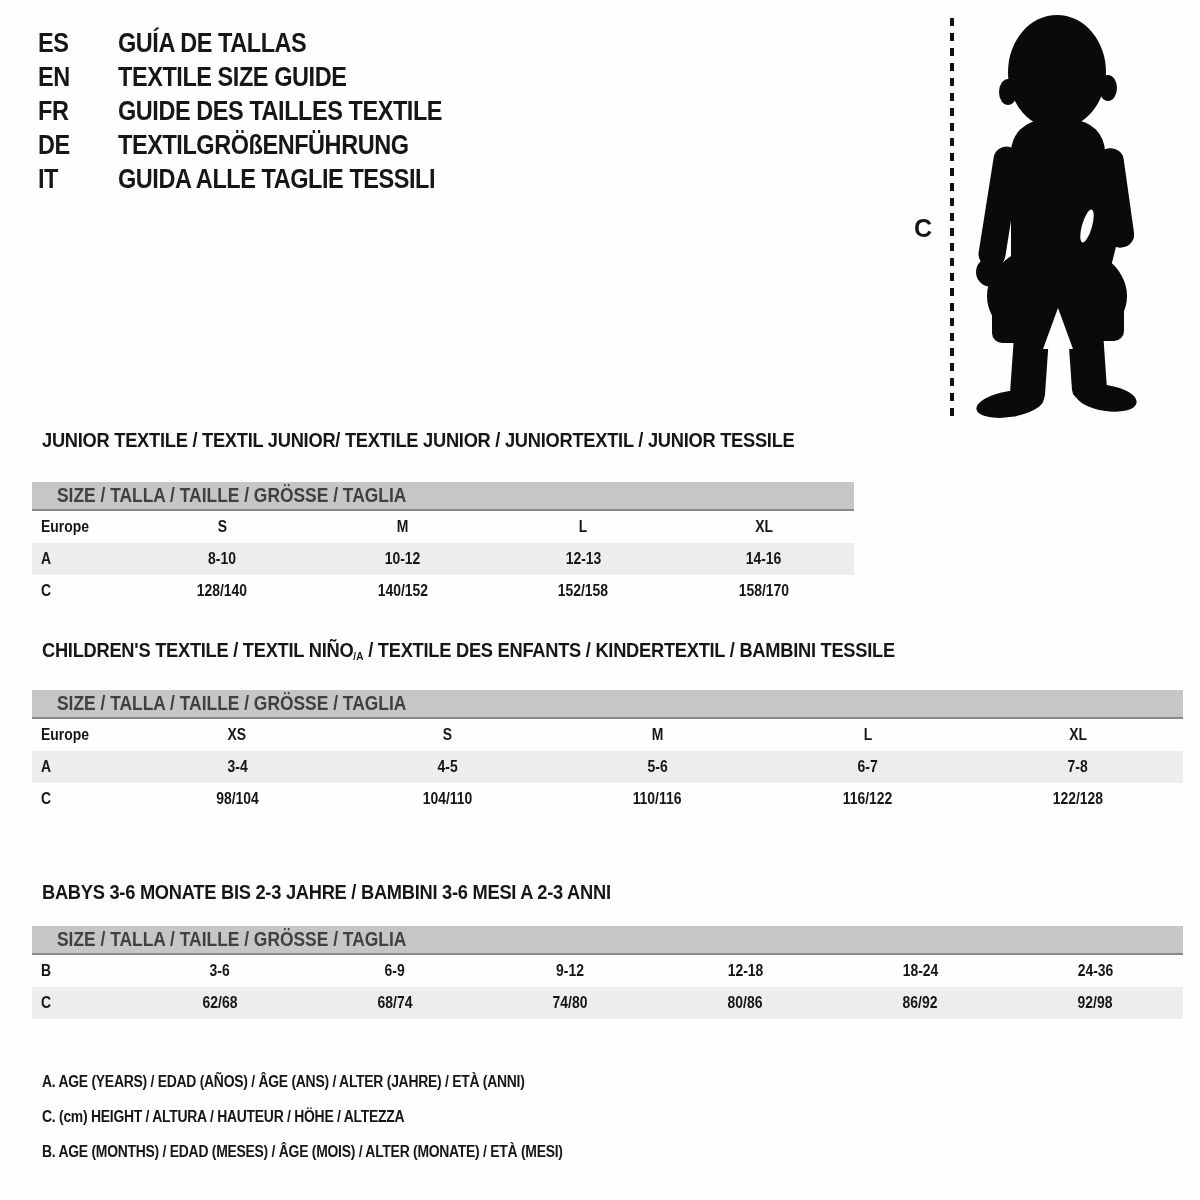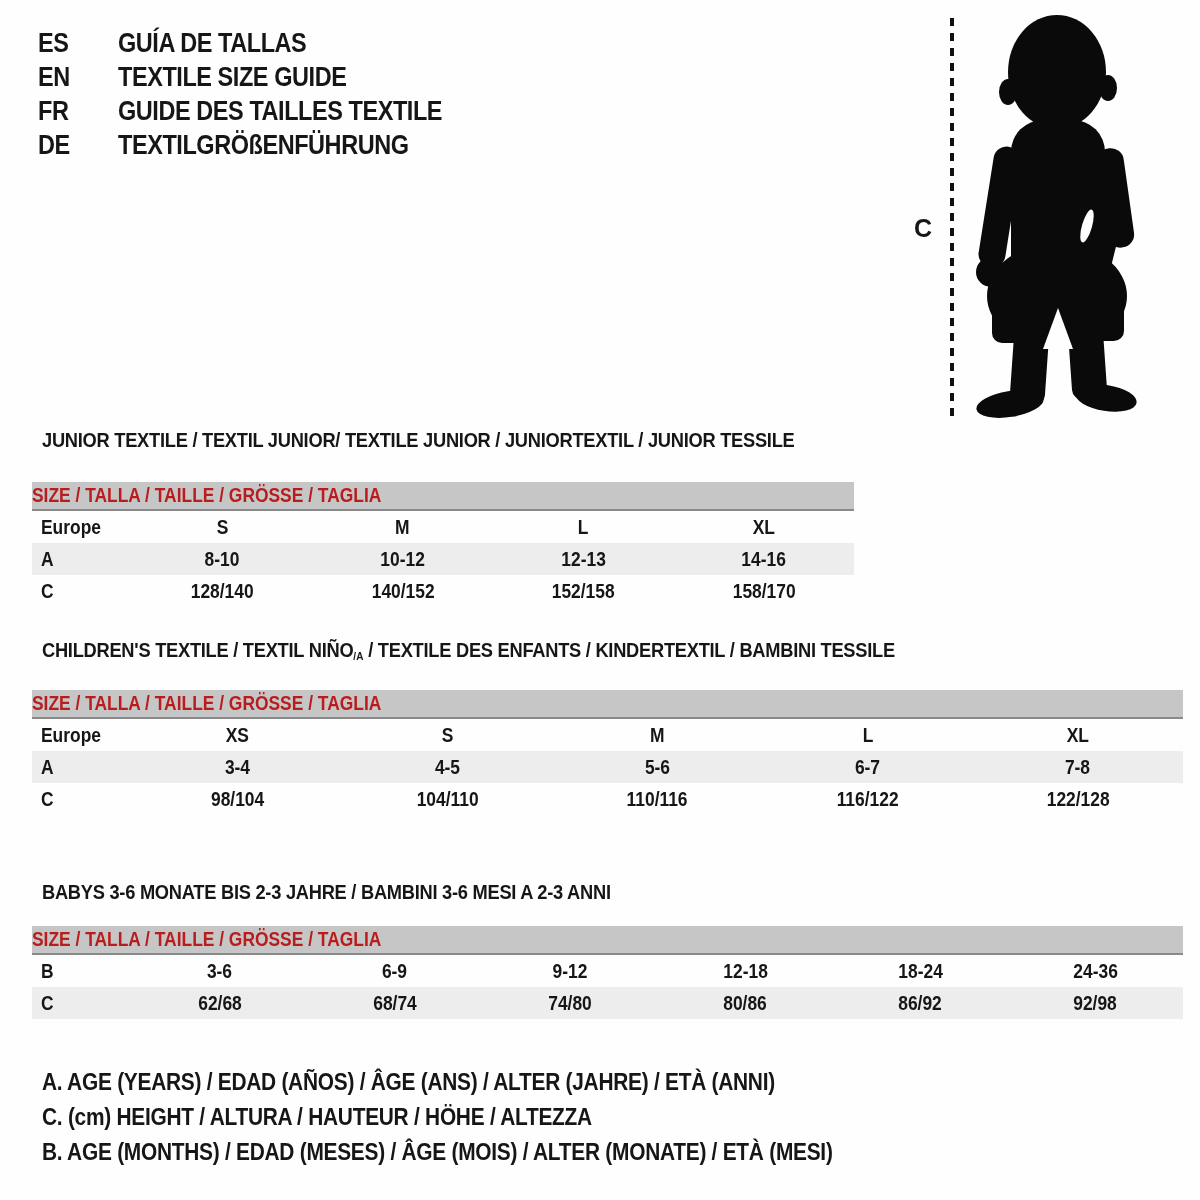--- a/index.html
+++ b/index.html
@@ -37,31 +37,31 @@
   
   .stitle{position:absolute;left:42px;font-weight:bold;font-size:21px;letter-spacing:-0.3px;text-decoration:underline;}
   .stitle .subp{font-size:0.55em;vertical-align:-0.25em;letter-spacing:0;}
   .table{position:absolute;left:32px;}
   .t-junior{top:482px;width:822px;}
   .t-children{top:690px;width:1151px;}
   .t-babies{top:926px;width:1151px;}
   .bar{
     height:29px;background:var(--bar_bg,#c6c6c6);
     border-bottom:2px solid var(--bar_border,#8a8a8a);
-    display:flex;align-items:center;padding-left:0;
-    font-weight:bold;font-size:20px;color:#b91c1c;
-  }
-  .trow{display:flex;height:32px;align-items:center;font-weight:bold;font-size:20px;}
+    display:flex;align-items:center;padding-left:25px;
+    font-weight:bold;font-size:20px;color:#404040;
+  }
+  .trow{display:flex;height:32px;align-items:center;font-weight:bold;font-size:16px;}
   .trow.shaded{background:var(--stripe_bg,#ededed);}
   .cell.label{flex:0 0 100px;padding-left:9px;text-align:left;}
   .cell.val{flex:1;text-align:center;}
 
   
   .notes{position:absolute;left:42px;top:1064px;}
-  .note-line{height:35px;display:flex;align-items:center;font-weight:bold;font-size:24px;letter-spacing:-0.3px;}
+  .note-line{height:35px;display:flex;align-items:center;font-weight:bold;font-size:16px;letter-spacing:-0.3px;}
 </style>
 </head>
 <body>
 
 <div class="page">
 
   <div class="langs">
     <div class="lang-row">
       <span class="code cond">ES</span>
       <span class="cond">GUÍA DE TALLAS</span>
@@ -70,20 +70,24 @@
       <span class="code cond">EN</span>
       <span class="cond">TEXTILE SIZE GUIDE</span>
     </div>
     <div class="lang-row">
       <span class="code cond">FR</span>
       <span class="cond">GUIDE DES TAILLES TEXTILE</span>
     </div>
     <div class="lang-row">
       <span class="code cond">DE</span>
       <span class="cond">TEXTILGRÖßENFÜHRUNG</span>
+    </div>
+    <div class="lang-row">
+      <span class="code cond">IT</span>
+      <span class="cond">GUIDA ALLE TAGLIE TESSILI</span>
     </div>
   </div>
 
   <div class="dash"></div>
   <div class="cmark">C</div>
   <svg class="baby" width="204" height="412" viewBox="0 0 204 412">
     <g fill="#0a0a0a">
       <ellipse cx="101" cy="64" rx="49" ry="57"></ellipse>
       <ellipse cx="52" cy="84" rx="9" ry="13"></ellipse>
       <ellipse cx="152" cy="80" rx="9" ry="13"></ellipse>

